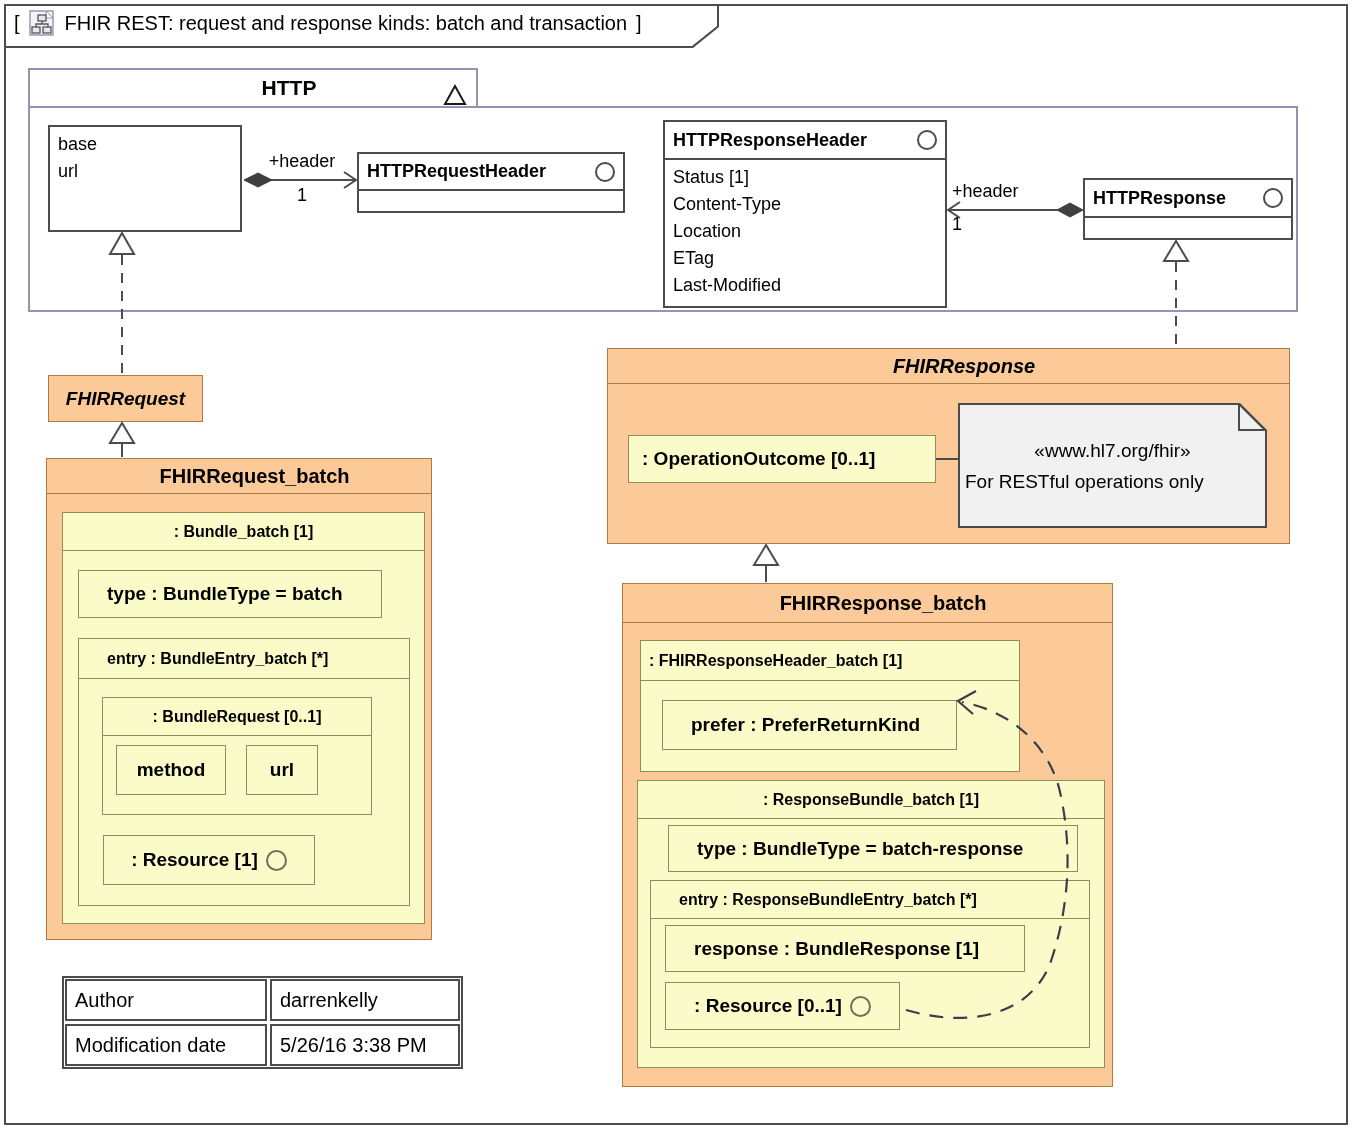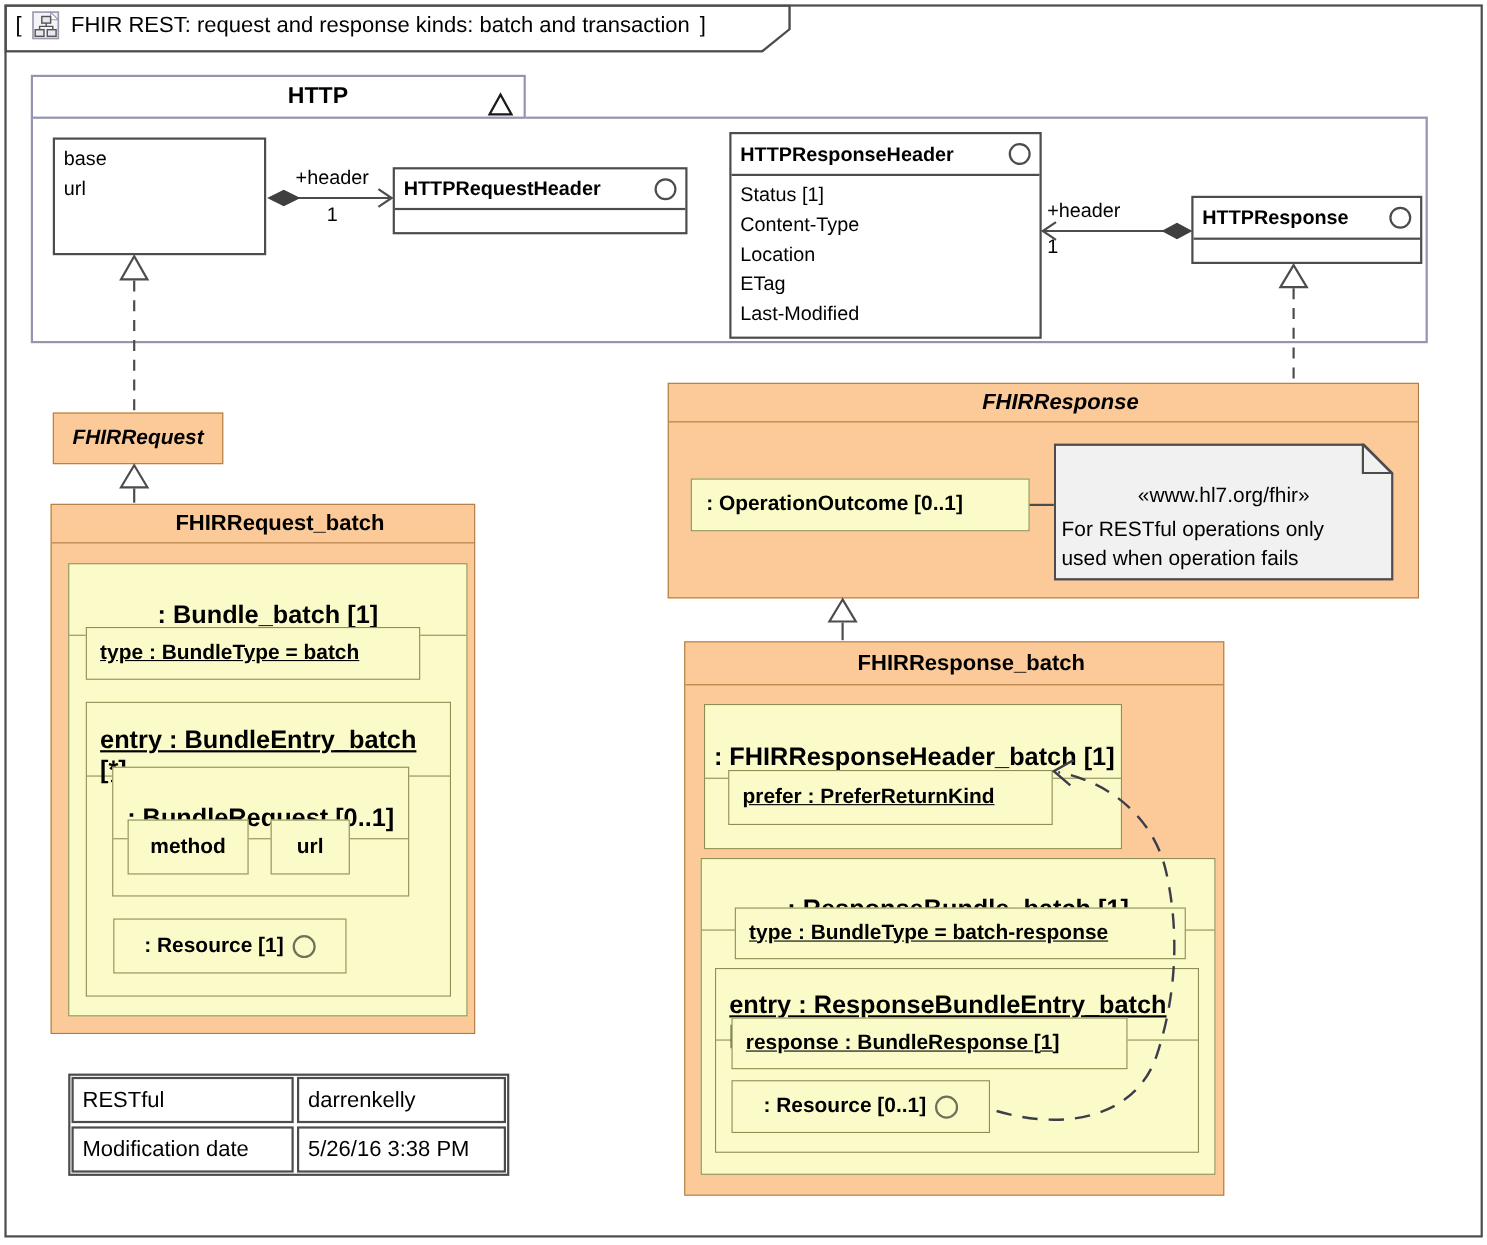--- a/index.html
+++ b/index.html
@@ -18,24 +18,24 @@
   
   .frame-border{border:2px solid #9494b0;background:#fff;}
   .cls{border:2px solid #4c4c4c;background:#fff;}
   .cls-title{display:flex;align-items:center;padding:0 8px;font-weight:700;font-size:18px;border-bottom:2px solid #4c4c4c;box-sizing:border-box;}
   .ball{display:inline-block;width:20px;height:20px;border:2px solid #4c4c4c;border-radius:50%;background:transparent;flex:none;box-sizing:border-box;}
   .ball-y{display:inline-block;width:21px;height:21px;border:2px solid #70705a;border-radius:50%;flex:none;box-sizing:border-box;}
   .attrs{padding:4px 8px;font-size:18px;line-height:27px;}
   .orange{background:#fbca98;border:1.5px solid #ad7b41;}
   .orange-title{display:flex;align-items:center;justify-content:center;font-weight:700;font-size:20px;border-bottom:1.5px solid #ad7b41;box-sizing:border-box;padding-left:31px;}
   .yellow{background:#fbfbc9;border:1.5px solid #8e8e55;}
-  .y-head{display:flex;align-items:center;font-weight:700;font-size:23px;border-bottom:1.5px solid #8e8e55;box-sizing:border-box;margin-top:27px;}
+  .y-head{display:flex;align-items:center;font-weight:700;font-size:16px;border-bottom:1.5px solid #8e8e55;box-sizing:border-box;}
   .y-box{display:flex;align-items:center;font-weight:700;font-size:19px;box-sizing:border-box;}
   .center{justify-content:center;}
-  .padl{padding-left:12px;text-decoration:underline;}
+  .padl{padding-left:28px;}
   .assoc-label{font-size:18px;}
   .note-outer{background:#4c4c4c;clip-path:polygon(0 0,calc(100% - 27px) 0,100% 27px,100% 100%,0 100%);}
   .note-inner{position:absolute;left:2px;top:2px;right:2px;bottom:2px;background:#f1f1f1;
     clip-path:polygon(0 0,calc(100% - 26px) 0,100% 26px,100% 100%,0 100%);}
   .meta-cell{border:2px solid #4c4c4c;display:flex;align-items:center;padding-left:8px;font-size:20px;background:#fff;}
   svg.connectors{position:absolute;left:0;top:0;pointer-events:none;}
 </style>
 </head>
 <body>
 
@@ -143,21 +143,20 @@
 </div>
 
 <div class="abs note-outer" style="left:958px;top:403px;width:309px;height:125px;">
   <div class="note-inner"></div>
   <svg width="30" height="30" style="position:absolute;right:0;top:0;">
     <polygon points="2,1 2,27 28,27" fill="#f1f1f1" stroke="#4c4c4c" stroke-width="2"></polygon>
   </svg>
   <div style="position:absolute;left:0;top:37px;width:100%;text-align:center;font-size:19px;">«www.hl7.org/fhir»</div>
   <div style="position:absolute;left:7px;top:65px;font-size:19px;line-height:27px;">
     <div>For RESTful operations only</div>
-    <div>used when operation fails</div>
   </div>
 </div>
 
 <div class="abs orange" style="left:622px;top:583px;width:491px;height:504px;">
   <div class="orange-title" style="height:39px;">FHIRResponse_batch</div>
 </div>
 <div class="abs yellow" style="left:640px;top:640px;width:380px;height:132px;">
   <div class="y-head" style="height:40px;padding-left:8px;">: FHIRResponseHeader_batch [1]</div>
 </div>
 <div class="abs yellow y-box padl" style="left:662px;top:700px;width:295px;height:50px;">
@@ -174,21 +173,21 @@
 </div>
 <div class="abs yellow y-box padl" style="left:665px;top:925px;width:360px;height:47px;">
   <span>response : BundleResponse [1]</span>
 </div>
 <div class="abs yellow y-box center" style="left:665px;top:982px;width:235px;height:48px;gap:8px;">
   <span>: Resource [0..1]</span>
   <span class="ball-y"></span>
 </div>
 
 <div class="abs" style="left:62px;top:976px;width:401px;height:93px;border:2px solid #4c4c4c;"></div>
-<div class="abs meta-cell" style="left:65px;top:979px;width:202px;height:42px;">RESTful</div>
+<div class="abs meta-cell" style="left:65px;top:979px;width:202px;height:42px;">Author</div>
 <div class="abs meta-cell" style="left:270px;top:979px;width:190px;height:42px;">darrenkelly</div>
 <div class="abs meta-cell" style="left:65px;top:1024px;width:202px;height:42px;">Modification date</div>
 <div class="abs meta-cell" style="left:270px;top:1024px;width:190px;height:42px;">5/26/16 3:38 PM</div>
 
 <svg class="connectors" width="1352" height="1132" viewBox="0 0 1352 1132">
 
   <polygon points="455,86 445,104 465,104" fill="#ffffff" stroke="#1a1a1a" stroke-width="2"></polygon>
 
   <line x1="270" y1="180" x2="355" y2="180" stroke="#4c4c4c" stroke-width="2"></line>
   <polygon points="244,180 258,173 272,180 258,187" fill="#3f3f3f" stroke="#3f3f3f"></polygon>

